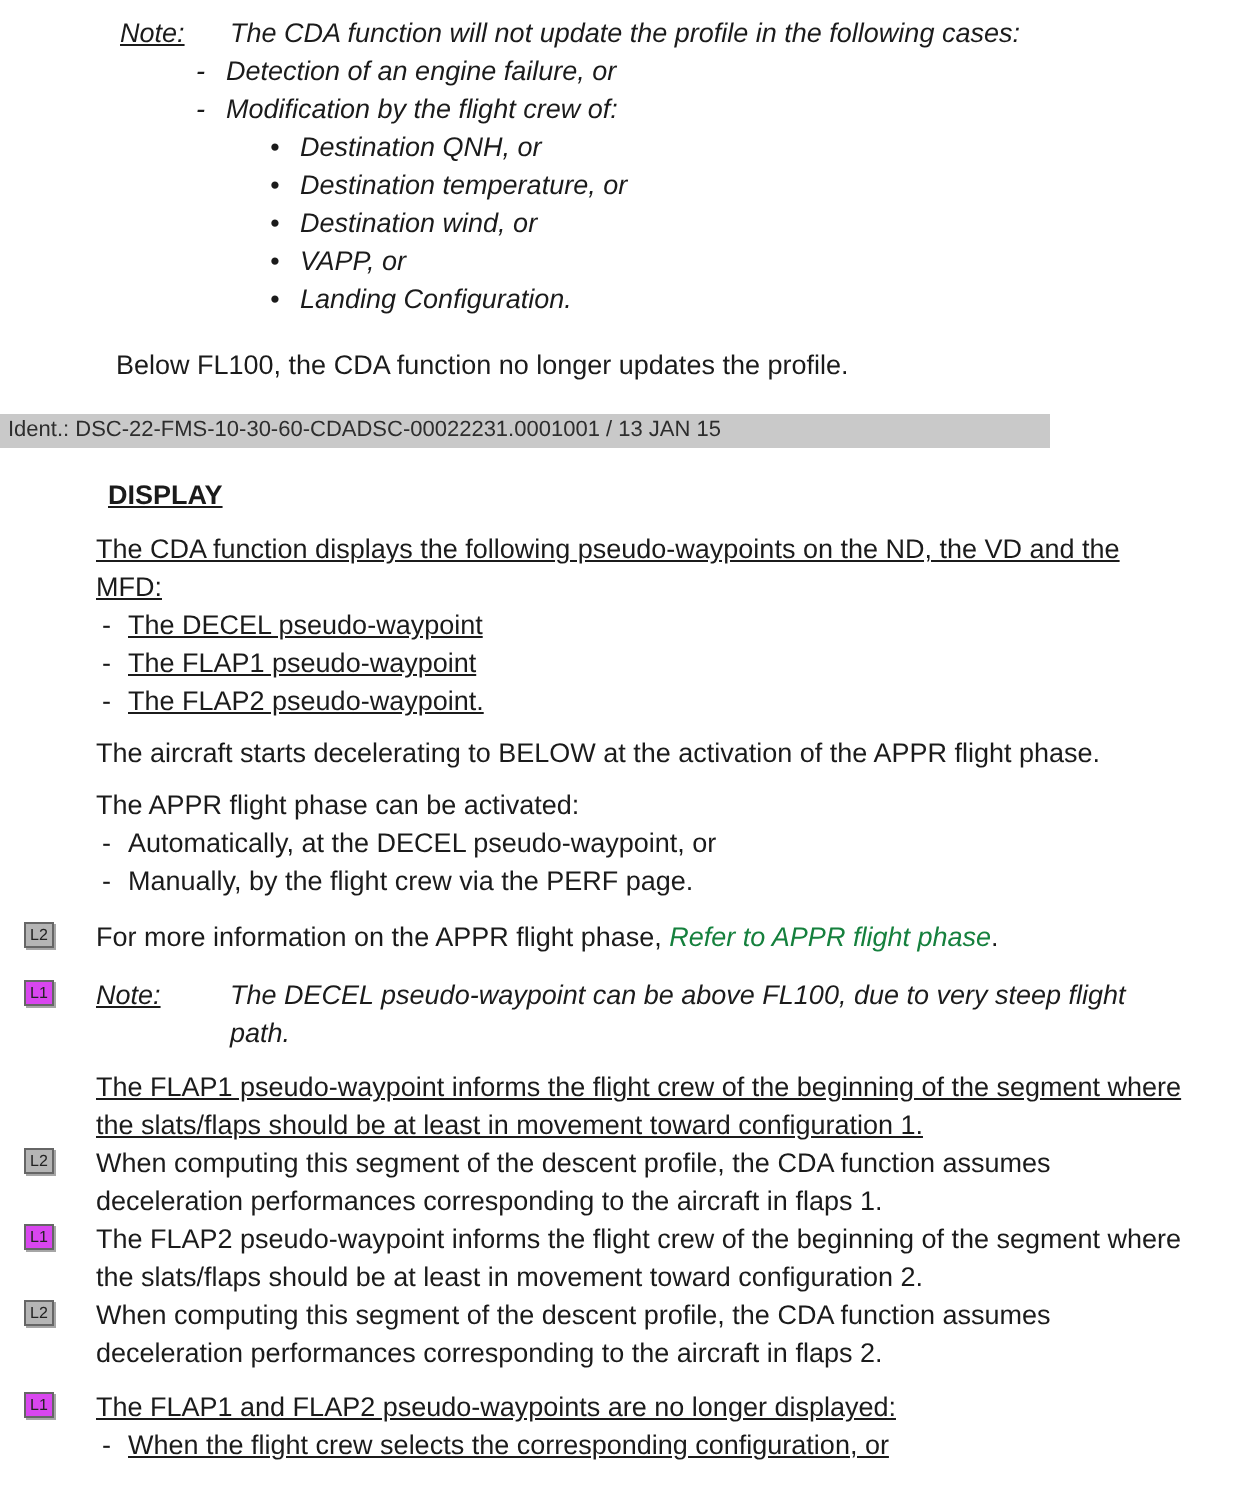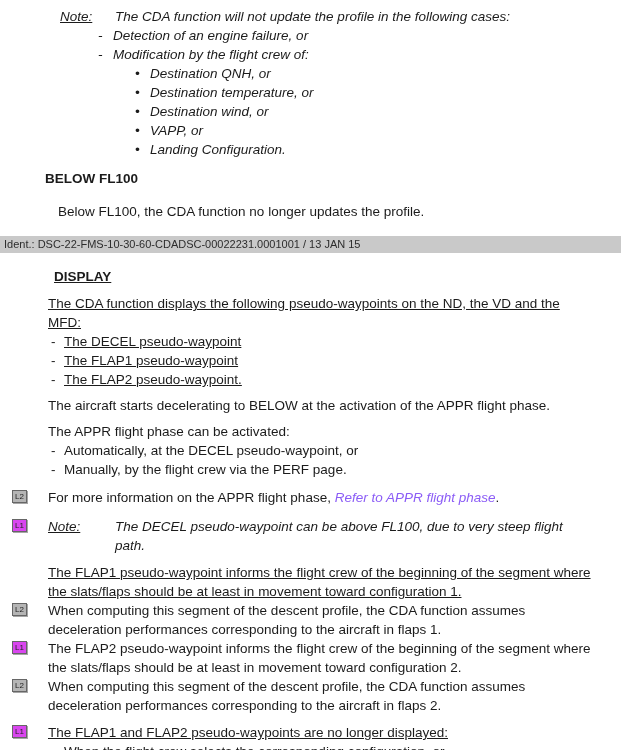--- a/index.html
+++ b/index.html
@@ -16,21 +16,21 @@
   .top-note { margin:7px 0 0 115px; width:480px; position:relative; font-style:italic; }
   .top-note .nlabel { position:absolute; left:-55px; top:0; text-decoration:underline; }
   .dash-item { position:relative; padding-left:15px; margin-left:-17px; }
   .dash-item::before { content:"-"; position:absolute; left:0; }
   .bullet-item { position:relative; padding-left:17px; margin-left:18px; }
   .bullet-item::before { content:"\2022"; position:absolute; left:2px; }
   
   .h-below { margin:10px 0 0 45px; font-weight:700; }
   .p-below { margin:14px 0 0 58px; }
   .ident-bar {
-    margin-top:15px; width:621px; box-sizing:border-box;
+    margin-top:15px; width:525px; box-sizing:border-box;
     background:#c9c9c9; color:#2d2d2d;
     font-size:11px; line-height:13px; padding:2px 0 2px 4px;
   }
   .h-display { margin:14px 0 0 30px; font-weight:700; text-decoration:underline;padding-left:24px; }
   
   .row { position:relative; margin:7px 0 0 48px; width:547px; }
   .row.tight { margin-top:0; }
   .row.gap8 { margin-top:8px;text-decoration:underline; }
   .row.gap9 { margin-top:9px; }
   .row.gap10 { margin-top:10px; }
@@ -40,40 +40,39 @@
     position:absolute; left:-36px; top:2px;
     width:13px; height:11px; line-height:11px;
     font-size:8px; font-style:normal; text-align:center;
     border:1px solid #666; color:#222;
     box-shadow:1px 1px 0 rgba(0,0,0,0.35);
   }
   .badge.l2 { background:#b5b5b5; }
   .badge.l1 { background:#d946ef; }
   .note-row { font-style:italic; display:flex; }
   .note-row .nlabel2 { flex:none; width:67px; text-decoration:underline; }
-  .ref-link { color:#8b5cf6; font-style:italic; }
+  .ref-link { color:#15803d; font-style:italic; }
 </style>
 </head>
 <body>
 
 <div class="page">
 
   <div class="top-note">
     <span class="nlabel">Note:</span>
     <div>The CDA function will not update the profile in the following cases:</div>
     <div class="dash-item">Detection of an engine failure, or</div>
     <div class="dash-item">Modification by the flight crew of:</div>
     <div class="bullet-item">Destination QNH, or</div>
     <div class="bullet-item">Destination temperature, or</div>
     <div class="bullet-item">Destination wind, or</div>
     <div class="bullet-item">VAPP, or</div>
     <div class="bullet-item">Landing Configuration.</div>
   </div>
 
-  <div class="h-below">BELOW FL100</div>
   <div class="p-below">Below FL100, the CDA function no longer updates the profile.</div>
 
   <div class="ident-bar">
     <span>Ident.: DSC-22-FMS-10-30-60-CDADSC-00022231.0001001 / 13 JAN 15</span>
   </div>
 
   <div class="h-display">DISPLAY</div>
 
   <div class="row gap8">
     <div>The CDA function displays the following pseudo-waypoints on the ND, the VD and the MFD:</div>

